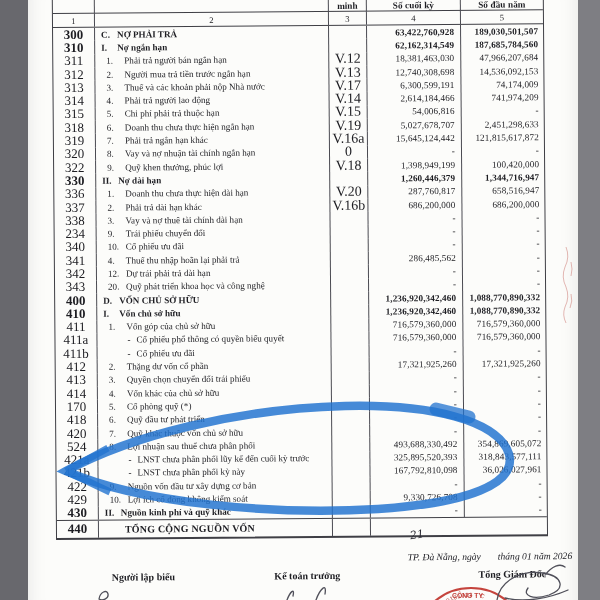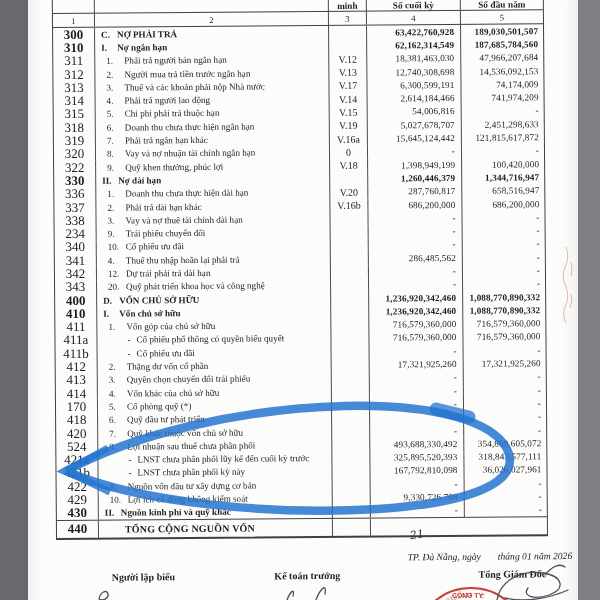--- a/index.html
+++ b/index.html
@@ -20,21 +20,21 @@
   
   .tbl{
     margin-left:26px;width:490px;
     border:1.5px solid #3f3f45;border-bottom-width:2px;
     color:#1d1d22;
   }
   .tr{display:grid;grid-template-columns:42px 234px 38px 94px 82px;height:13.3px;align-items:center;}
   .td{height:100%;display:flex;align-items:center;overflow:hidden;white-space:nowrap;}
   .c-code,.c-label,.c-note,.c-end{border-right:1px solid #4b4b52;}
   .c-code{justify-content:center;font-size:13px;}
-  .c-note{justify-content:center;font-size:10px;}
+  .c-note{justify-content:center;font-size:14px;}
   .c-end,.c-begin{justify-content:flex-end;font-size:9.2px;padding-right:6px;letter-spacing:.1px;}
   .c-begin{padding-right:5px;}
   .c-label{font-size:9.1px;}
   .pfx{display:inline-block;flex:0 0 auto;}
   .lbl{flex:0 0 auto;}
   
   .lvl0 .c-label{padding-left:6px;font-weight:bold;}
   .lvl0 .c-code,.lvl0 .c-end,.lvl0 .c-begin{font-weight:bold;}
   .lvl0 .pfx{min-width:16px;}
   .lvl1 .c-label{padding-left:11px;}

